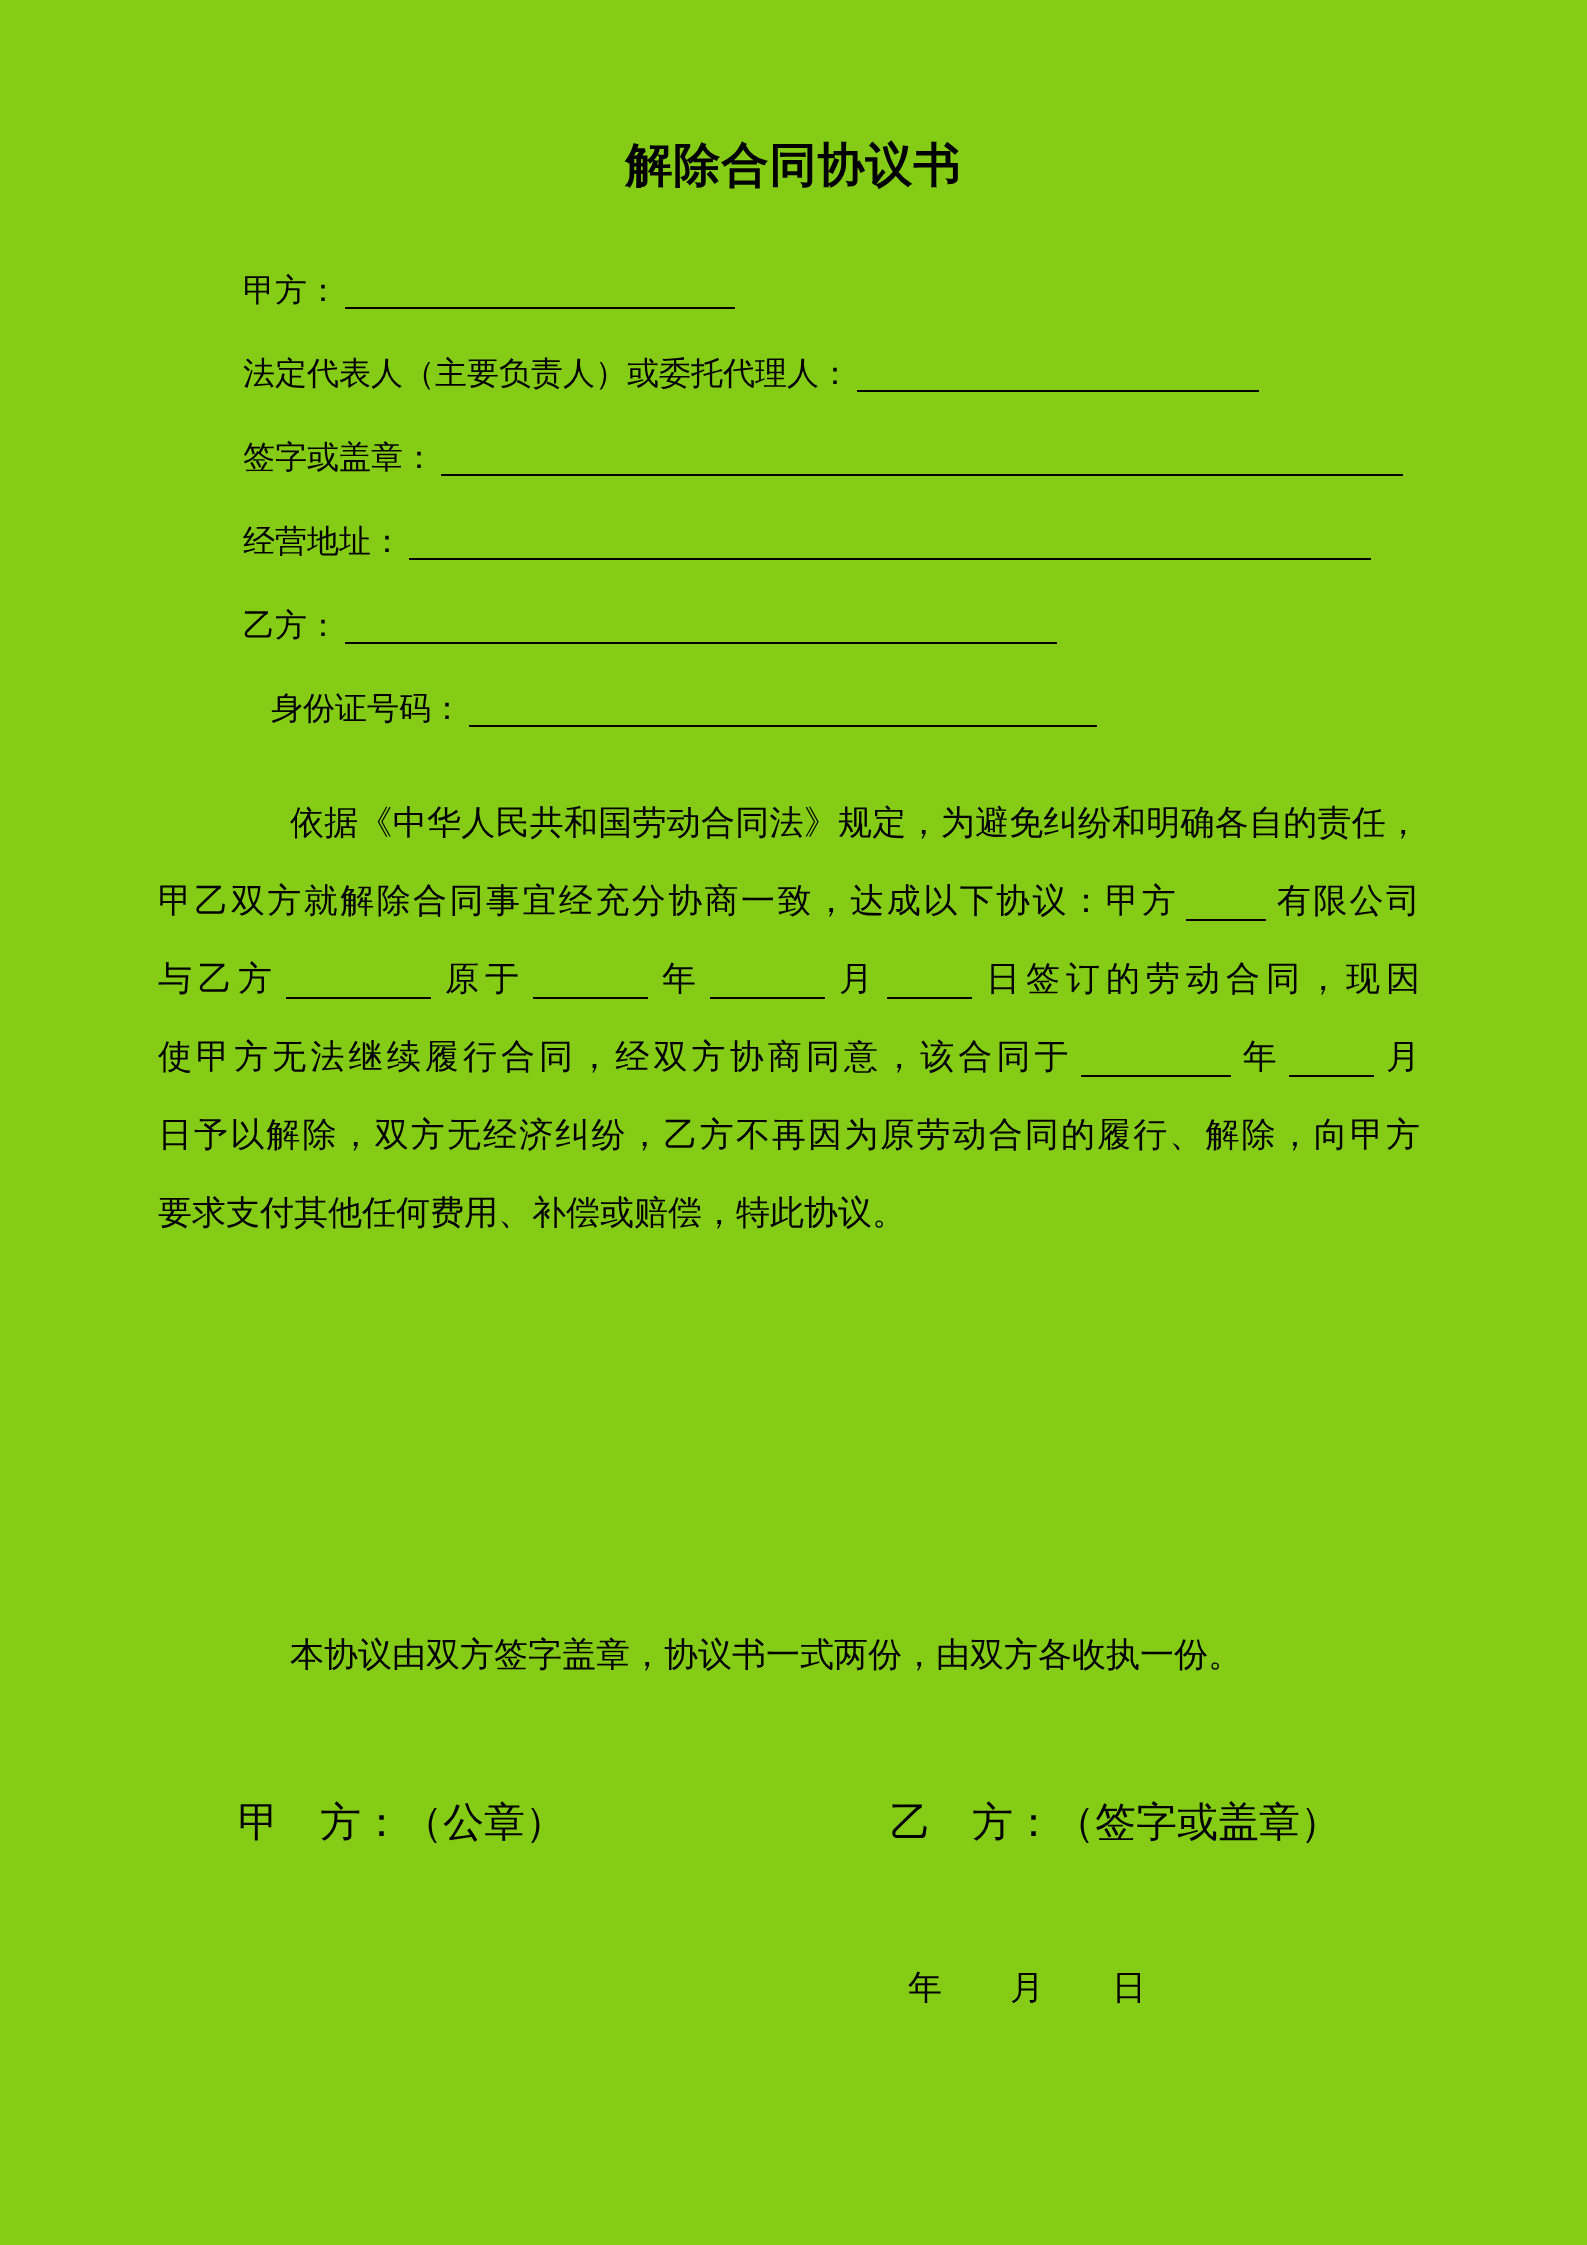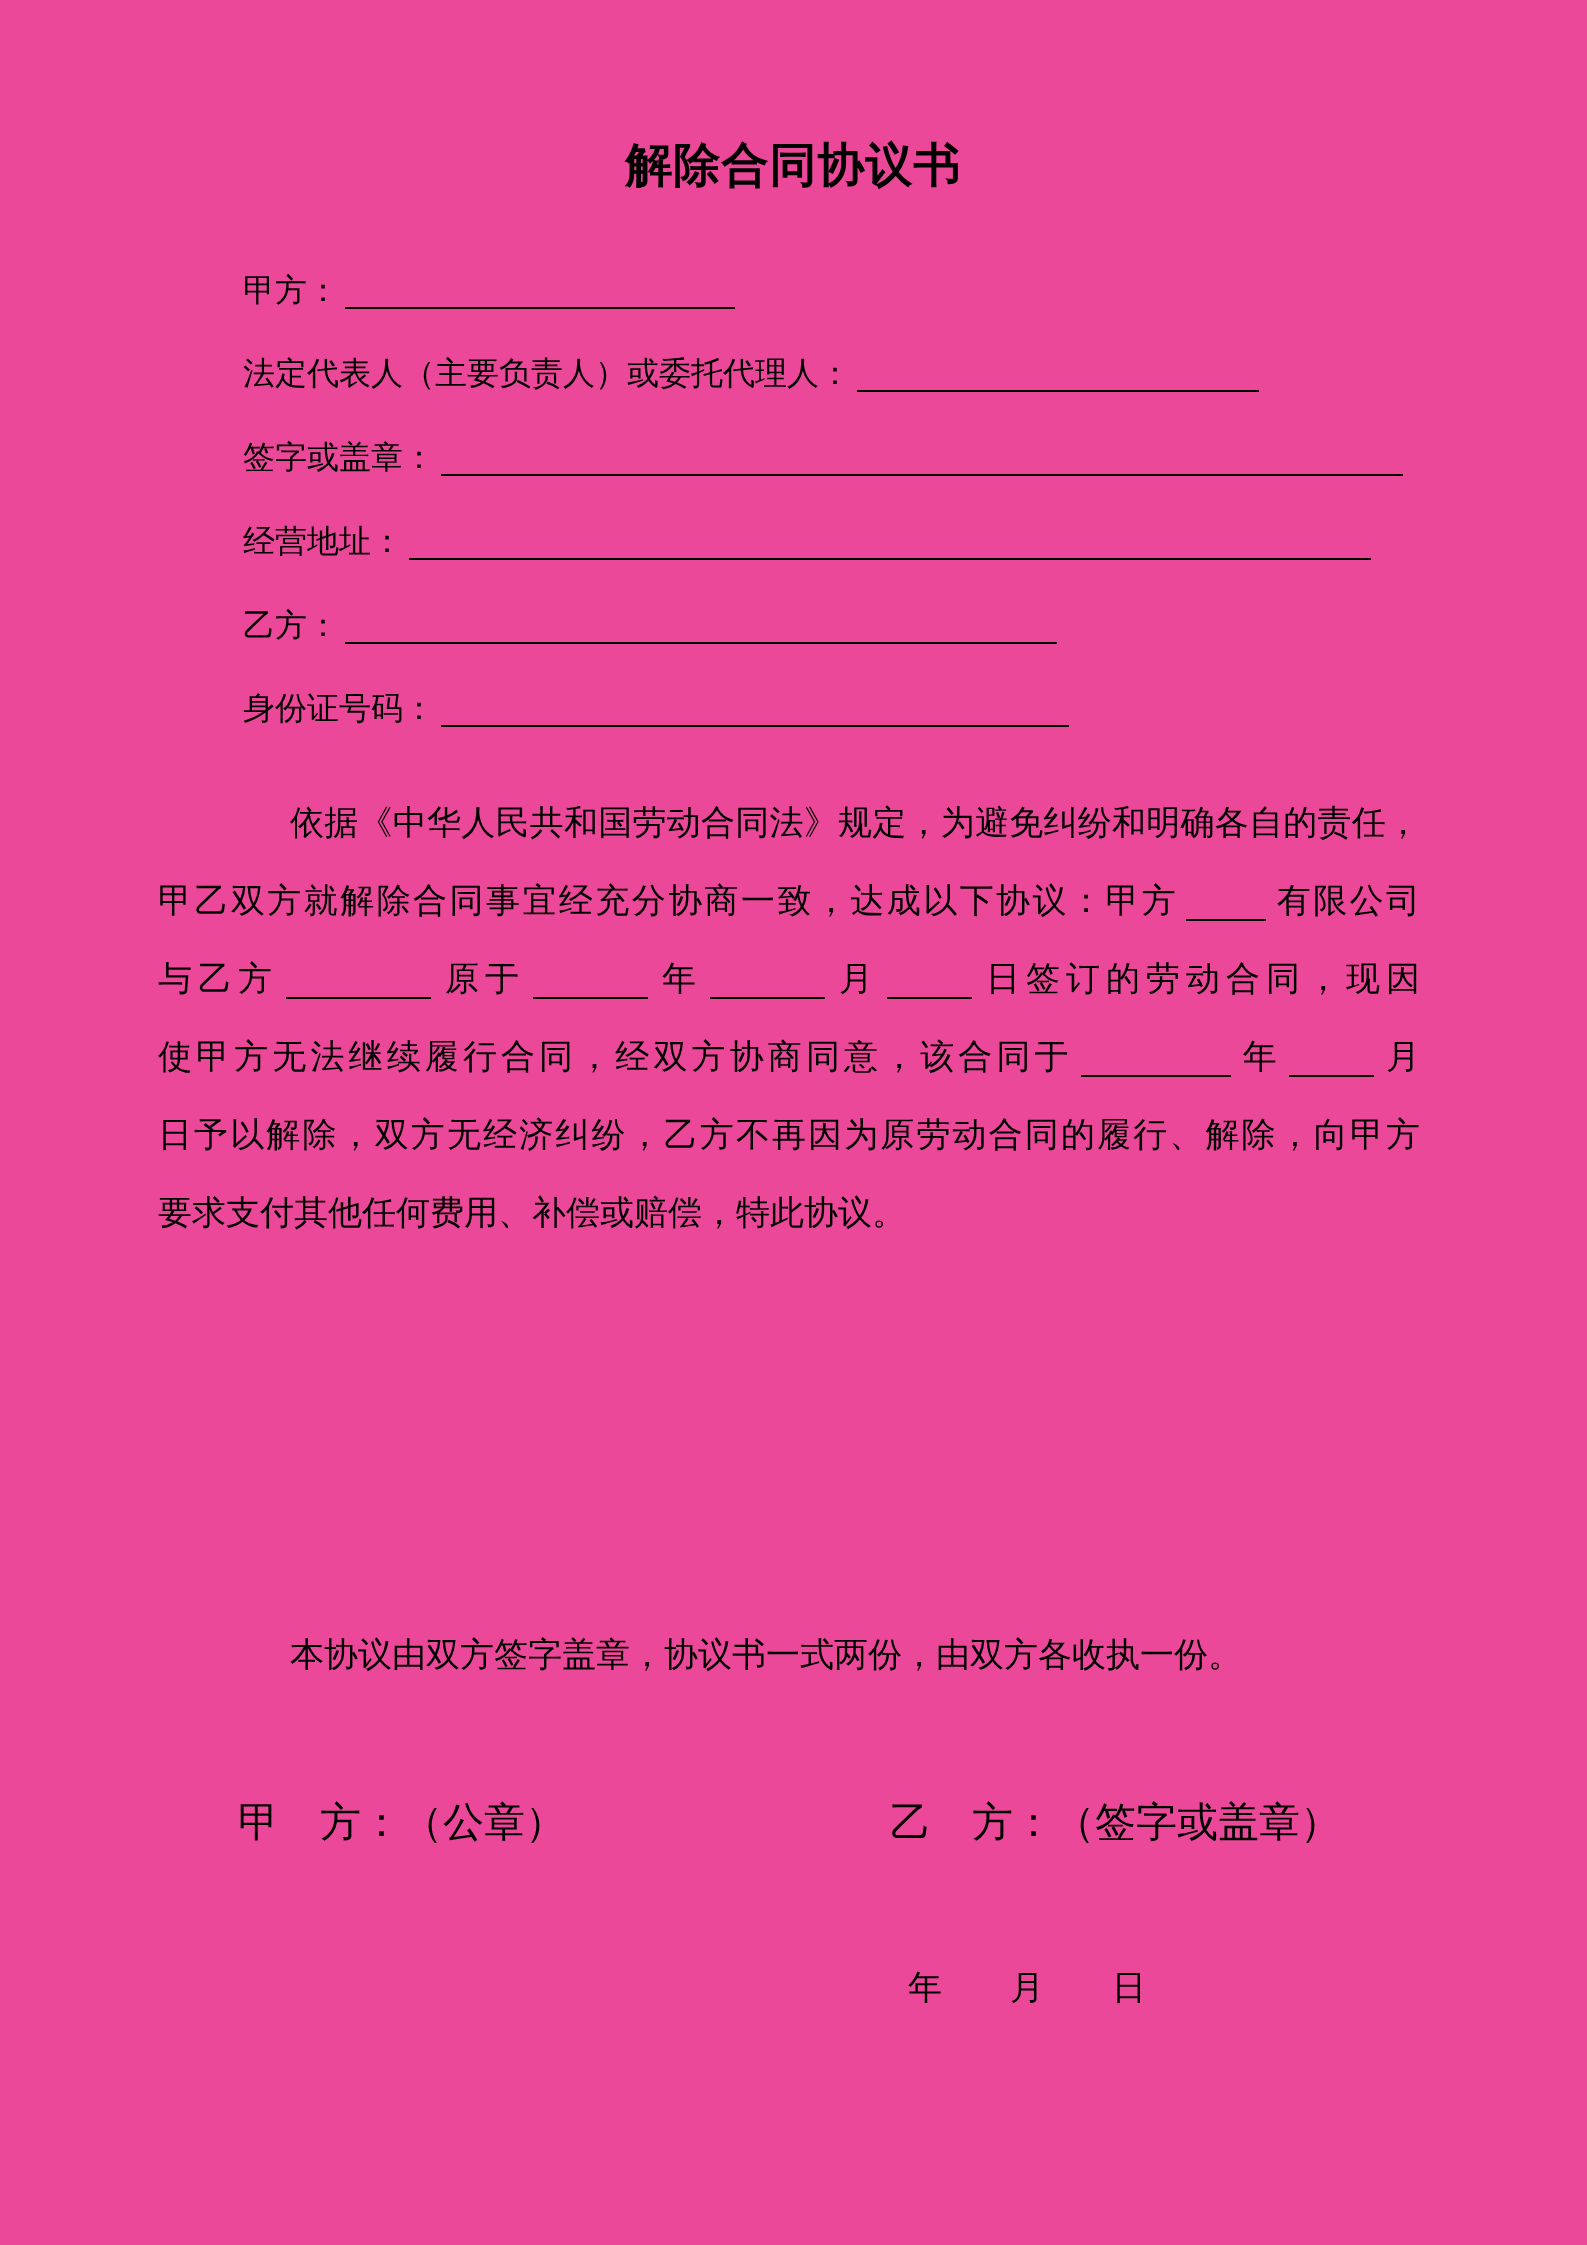--- a/index.html
+++ b/index.html
@@ -3,39 +3,39 @@
 <meta charset="utf-8">
 <style>
   * { margin: 0; padding: 0; box-sizing: border-box; }
   html, body { background: #ffffff; }
   body {
     width: 1587px; height: 2245px;
     position: relative;
     font-family: "Liberation Serif", "DejaVu Serif", serif;
     color: #000000;
   }
-  .page { position: absolute; inset: 0; background: #ec4899; overflow: hidden; }
+  .page { position: absolute; inset: 0; background: #84cc16; overflow: hidden; }
 
   .doc-title {
     position: absolute; top: 134px; left: 0; width: 100%;
     text-align: center; font-size: 47px; font-weight: bold;
     letter-spacing: 1px; white-space: nowrap;
   }
 
   
   .form-row {
     position: absolute; left: 243px;
     font-size: 32px; line-height: 40px; white-space: nowrap;
   }
   .row1 { top: 270px; }
   .row2 { top: 353px; }
   .row3 { top: 437px; }
   .row4 { top: 521px; }
   .row5 { top: 605px; }
-  .row6 { top: 688px; }
+  .row6 { top: 688px; margin-left: 28px; }
 
   .blank {
     display: inline-block;
     border-bottom: 2px solid #000000;
     height: 34px;
     vertical-align: -8px;
     margin-left: 6px;
   }
   .para .blank { height: 36px; vertical-align: -9px; margin: 0 8px; }
 

